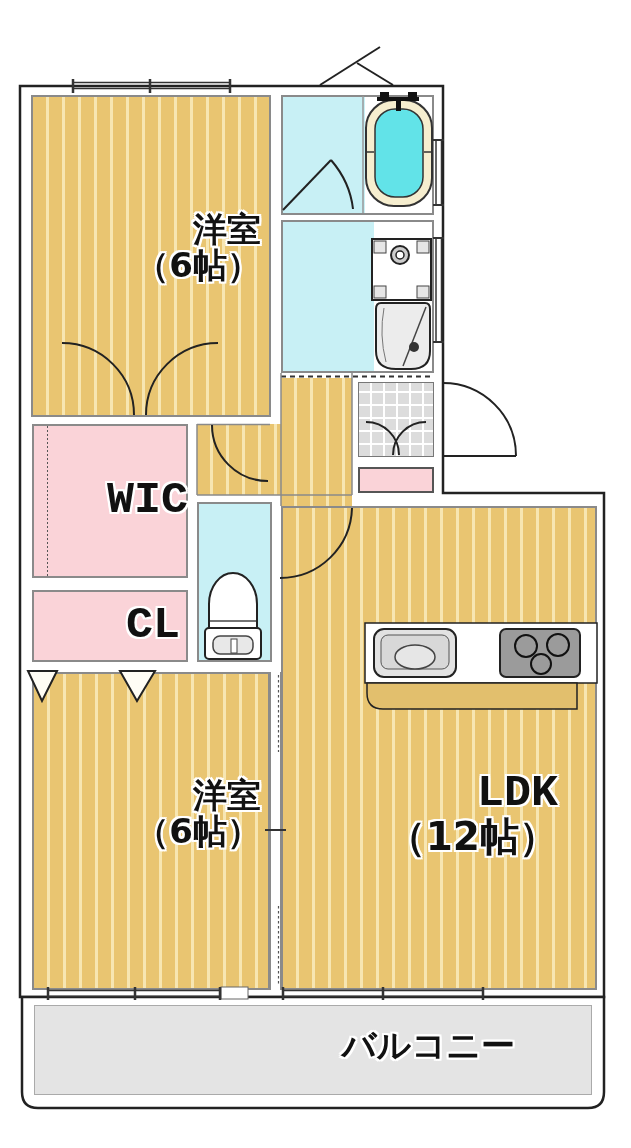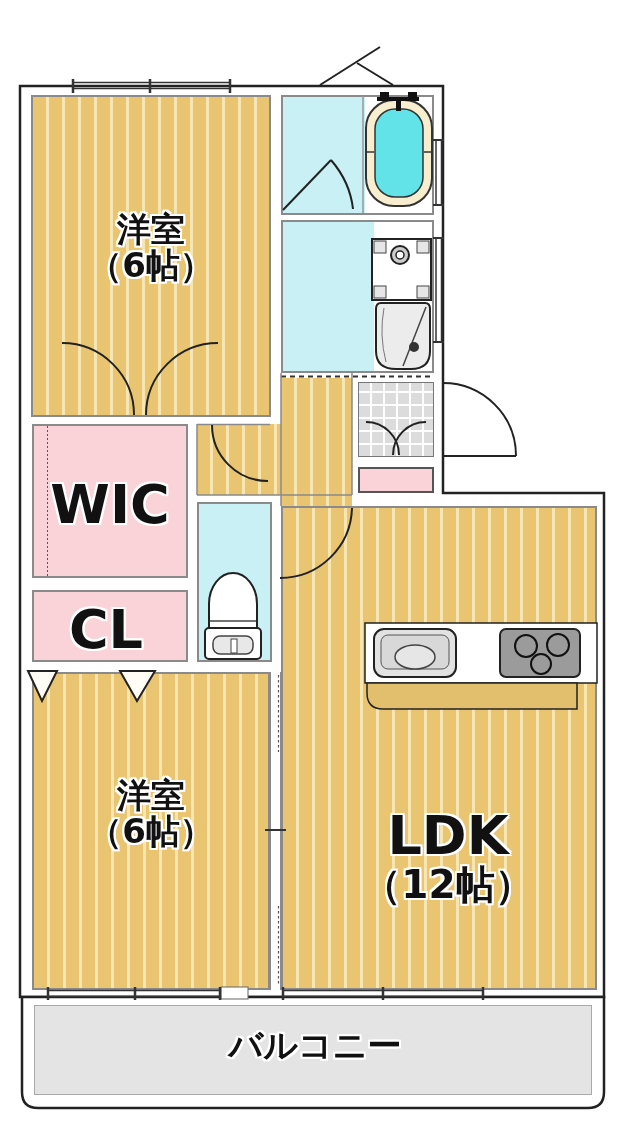--- a/index.html
+++ b/index.html
@@ -12,27 +12,27 @@
   .tan{background:repeating-linear-gradient(90deg,#e9c571 0px,#e9c571 13px,#f7e6b2 13px,#f7e6b2 16px);}
   .pink{background:#fad3d8;}
   .cyan{background:#c8f0f5;}
   .bath2{background:linear-gradient(90deg,#c8f0f5 0 82px,#ffffff 82px);}
   .wash2{background:linear-gradient(90deg,#c8f0f5 0 91px,#ffffff 91px);}
   .tile{background-image:
         repeating-linear-gradient(0deg,transparent 0 11px,#ffffff 11px 13px),
         repeating-linear-gradient(90deg,transparent 0 11px,#ffffff 11px 13px);
         background-color:#dcdcdc;}
   .gray{background:#e4e4e4;}
-  .label{position:absolute;text-align:center;color:#111;font-weight:bold;line-height:1.05;
+  .label{position:absolute;text-align:right;color:#111;font-weight:bold;line-height:1.05;
          text-shadow:-2px -2px 0 #fff,2px -2px 0 #fff,-2px 2px 0 #fff,2px 2px 0 #fff,
                      0 -2px 0 #fff,0 2px 0 #fff,-2px 0 0 #fff,2px 0 0 #fff;
          white-space:nowrap;}
   .nm{font-size:34px;}
   .sz{font-size:34px;}
-  .big{font-size:54px;}
+  .big{font-size:45px;font-family:Liberation Mono, monospace;}
   .mid{font-size:39px;}
 </style>
 </head>
 <body>
 
 <div id="stage">
 
   <svg>
     <path d="M20,86 H443 V493 H604 V997 H20 Z" fill="#ffffff" stroke="#222" stroke-width="2.5"></path>
     <path d="M22,997 H604 V1092 Q604,1108 588,1108 H38 Q22,1108 22,1092 Z" fill="#ffffff" stroke="#222" stroke-width="2.5"></path>
@@ -202,19 +202,19 @@
   <div class="label" style="left:41px;top:212px;width:220px;">
     <div class="nm">洋室</div>
     <div class="sz">（6帖）</div>
   </div>
   <div class="label big" style="left:32px;top:477px;width:156px;">WIC</div>
   <div class="label big" style="left:32px;top:602px;width:148px;">CL</div>
   <div class="label" style="left:41px;top:778px;width:220px;">
     <div class="nm">洋室</div>
     <div class="sz">（6帖）</div>
   </div>
-  <div class="label" style="left:338px;top:808px;width:220px;">
+  <div class="label" style="left:338px;top:770px;width:220px;">
     <div class="big">LDK</div>
     <div class="mid">（12帖）</div>
   </div>
   <div class="label nm" style="left:115px;top:1028px;width:400px;">バルコニー</div>
 
 </div>
 
 </body></html>

